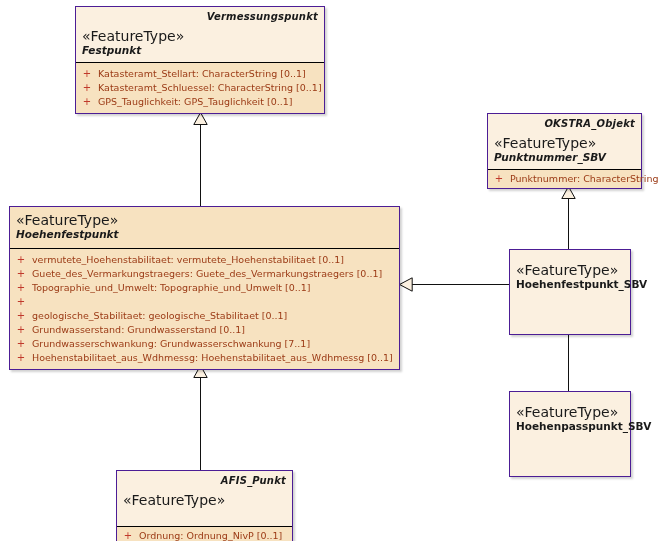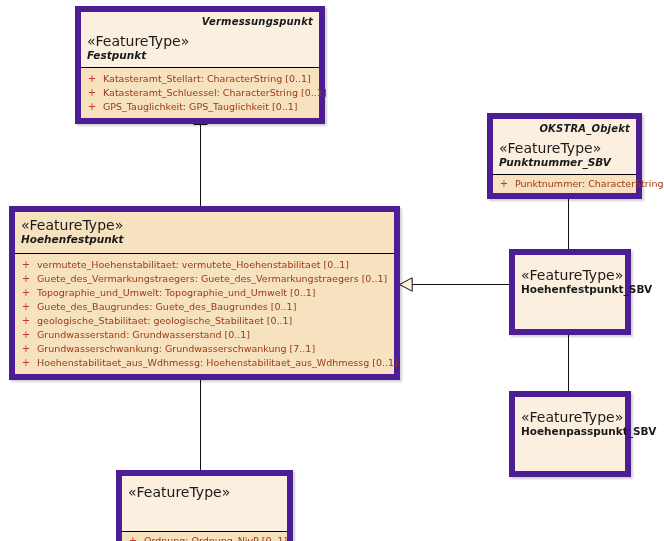--- a/index.html
+++ b/index.html
@@ -15,21 +15,21 @@
     width: 664px;
     height: 541px;
     background: #ffffff;
     overflow: hidden;
   }
 
   
   .uml-class {
     position: absolute;
     box-sizing: border-box;
-    border: 6px solid #4c1d95;
+    border: 1px solid #4c1d95;
     background: #fbf0e0;
     box-shadow: 2px 2px 2px rgba(0,0,0,0.18);
     z-index: 5;
   }
   .uml-header {
     position: relative;
     box-sizing: border-box;
     background: #fbf0e0;
     padding: 3px 6px 6px 6px;
   }
@@ -179,21 +179,20 @@
       <div class="attr-row">
         <span class="attr-vis">+</span>
         <span class="attr-text">Guete_des_Vermarkungstraegers: Guete_des_Vermarkungstraegers [0..1]</span>
       </div>
       <div class="attr-row">
         <span class="attr-vis">+</span>
         <span class="attr-text">Topographie_und_Umwelt: Topographie_und_Umwelt [0..1]</span>
       </div>
       <div class="attr-row">
         <span class="attr-vis">+</span>
-        <span class="attr-text">Guete_des_Baugrundes: Guete_des_Baugrundes [0..1]</span>
       </div>
       <div class="attr-row">
         <span class="attr-vis">+</span>
         <span class="attr-text">geologische_Stabilitaet: geologische_Stabilitaet [0..1]</span>
       </div>
       <div class="attr-row">
         <span class="attr-vis">+</span>
         <span class="attr-text">Grundwasserstand: Grundwasserstand [0..1]</span>
       </div>
       <div class="attr-row">
@@ -216,20 +215,21 @@
 
   <div class="uml-class" style="left:509px; top:391px; width:122px; height:86px;">
     <div class="uml-header" style="height:100%; padding-top:13px;">
       <div class="stereotype">«FeatureType»</div>
       <div class="class-name">Hoehenpasspunkt_SBV</div>
     </div>
   </div>
 
   <div class="uml-class" style="left:116px; top:470px; width:177px;">
     <div class="uml-header" style="height:55px;">
+      <div class="pkg-name">AFIS_Punkt</div>
       <div class="stereotype" style="margin-top:6px;">«FeatureType»</div>
     </div>
     <div class="uml-attrs" style="padding:2px 0 2px 0;">
       <div class="attr-row">
         <span class="attr-vis">+</span>
         <span class="attr-text">Ordnung: Ordnung_NivP [0..1]</span>
       </div>
     </div>
   </div>
 

